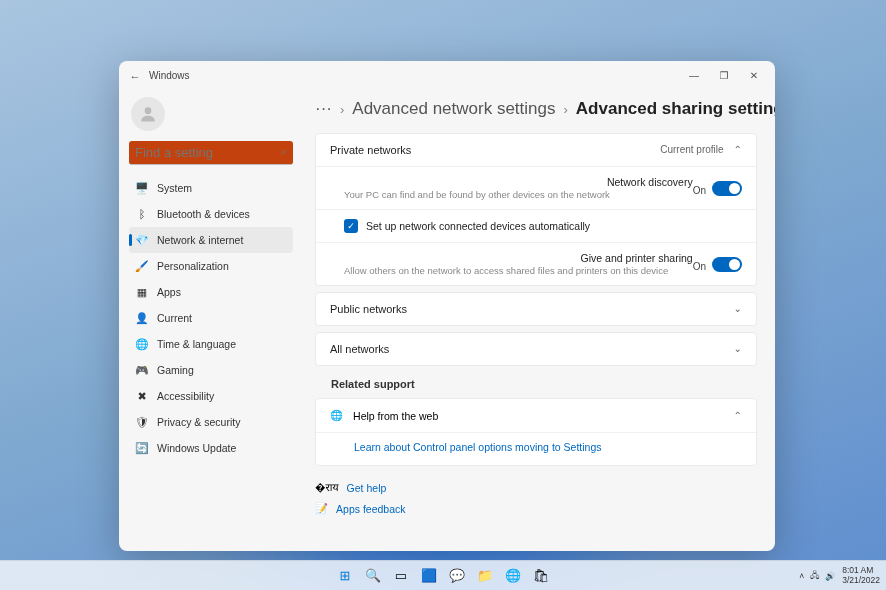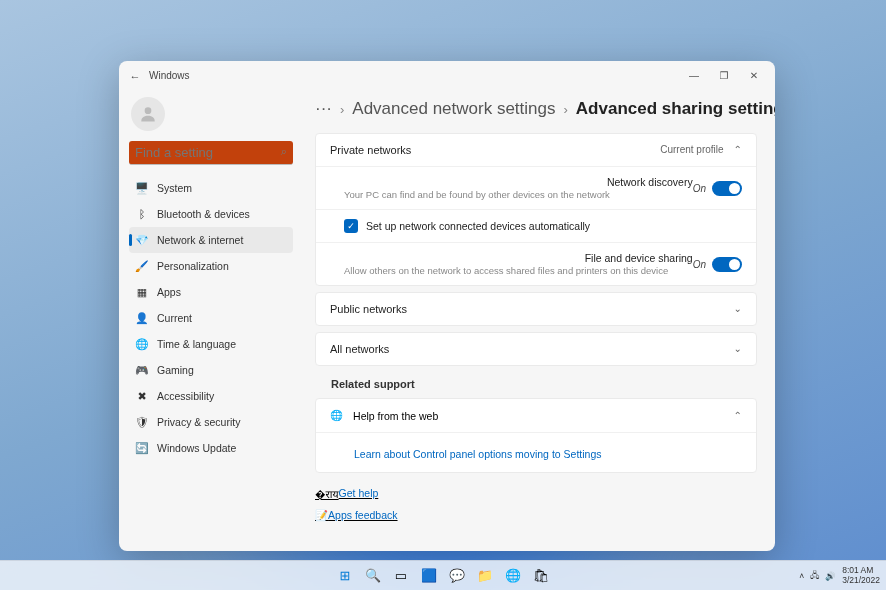--- a/index.html
+++ b/index.html
@@ -28,30 +28,30 @@
 .breadcrumb .crumb{white-space:nowrap;}
 .breadcrumb .current{font-weight:600;color:#222;}
 .breadcrumb .sep{color:#888;font-size:13px;}
 .card{background:#fff;border:1px solid #eaeaea;border-radius:4px;margin-bottom:6px;}
 .card-header{display:flex;align-items:flex-start;justify-content:space-between;padding:10px 14px;font-size:11px;color:#222;cursor:pointer;}
 .card-header .right{display:flex;align-items:center;gap:10px;color:#666;font-size:10px;}
 .card-row{display:flex;align-items:center;padding:9px 14px 9px 28px;border-top:1px solid #f0f0f0;}
 .row-text{flex:1;}
 .row-title{font-size:10.5px;color:#222;text-align:right;}
 .row-sub{font-size:9.5px;color:#888;margin-top:1px;}
-.toggle-wrap{display:flex;align-items:center;gap:6px;font-size:10px;color:#444;font-style:italic;}
+.toggle-wrap{display:flex;align-items:flex-end;gap:6px;font-size:10px;color:#444;}
 .toggle{width:30px;height:15px;background:#0067c0;border-radius:8px;position:relative;cursor:pointer;}
 .toggle::after{content:"";position:absolute;right:2px;top:2px;width:11px;height:11px;background:#fff;border-radius:50%;}
 .checkbox{width:14px;height:14px;background:#0067c0;border-radius:3px;display:inline-flex;align-items:center;justify-content:center;color:#fff;font-size:9px;margin-right:8px;flex-shrink:0;}
 .section-label{font-size:11px;color:#333;font-weight:600;margin:12px 16px 8px;}
 .help-row{display:flex;align-items:center;padding:10px 14px;gap:10px;font-size:10.5px;}
-.link-row{padding:11px 14px 10px 38px;border-top:1px solid #f0f0f0;}
+.link-row{padding:4px 14px 10px 38px;border-top:1px solid #f0f0f0;}
 .link-row a{color:#0067c0;font-size:10.5px;text-decoration:none;cursor:pointer;}
 .footer-links{margin-top:10px;}
-.footer-links div{display:flex;align-items:flex-start;padding:4px 0;font-size:10.5px;text-decoration:underline;}
+.footer-links div{display:flex;align-items:flex-end;gap:8px;padding:4px 0;font-size:10.5px;}
 .footer-links a{color:#0067c0;text-decoration:none;cursor:pointer;}
 .chev{font-size:10px;color:#666;}
 .taskbar{position:absolute;bottom:0;left:0;right:0;height:30px;background:rgba(240,244,250,.85);backdrop-filter:blur(10px);display:flex;align-items:center;border-top:1px solid rgba(0,0,0,.08);}
 .taskbar .center{position:absolute;left:50%;transform:translateX(-50%);display:flex;gap:4px;}
 .taskbar .tbicon{width:24px;height:24px;display:flex;align-items:center;justify-content:center;border-radius:3px;cursor:pointer;font-size:13px;}
 .tray{position:absolute;right:6px;display:flex;align-items:center;gap:6px;font-size:8.5px;color:#333;}
 .tray .clock{text-align:left;line-height:1.1;}
 </style>
 </head>
 <body>
@@ -156,21 +156,21 @@
             <span>On</span>
             <div class="toggle"></div>
           </div>
         </div>
         <div class="card-row">
           <span class="checkbox">✓</span>
           <span class="row-title">Set up network connected devices automatically</span>
         </div>
         <div class="card-row">
           <div class="row-text">
-            <div class="row-title">File and device sharing</div>
+            <div class="row-title">Give and printer sharing</div>
             <div class="row-sub">Allow others on the network to access shared files and printers on this device</div>
           </div>
           <div class="toggle-wrap">
             <span>On</span>
             <div class="toggle"></div>
           </div>
         </div>
       </div>
 
       <div class="card">

